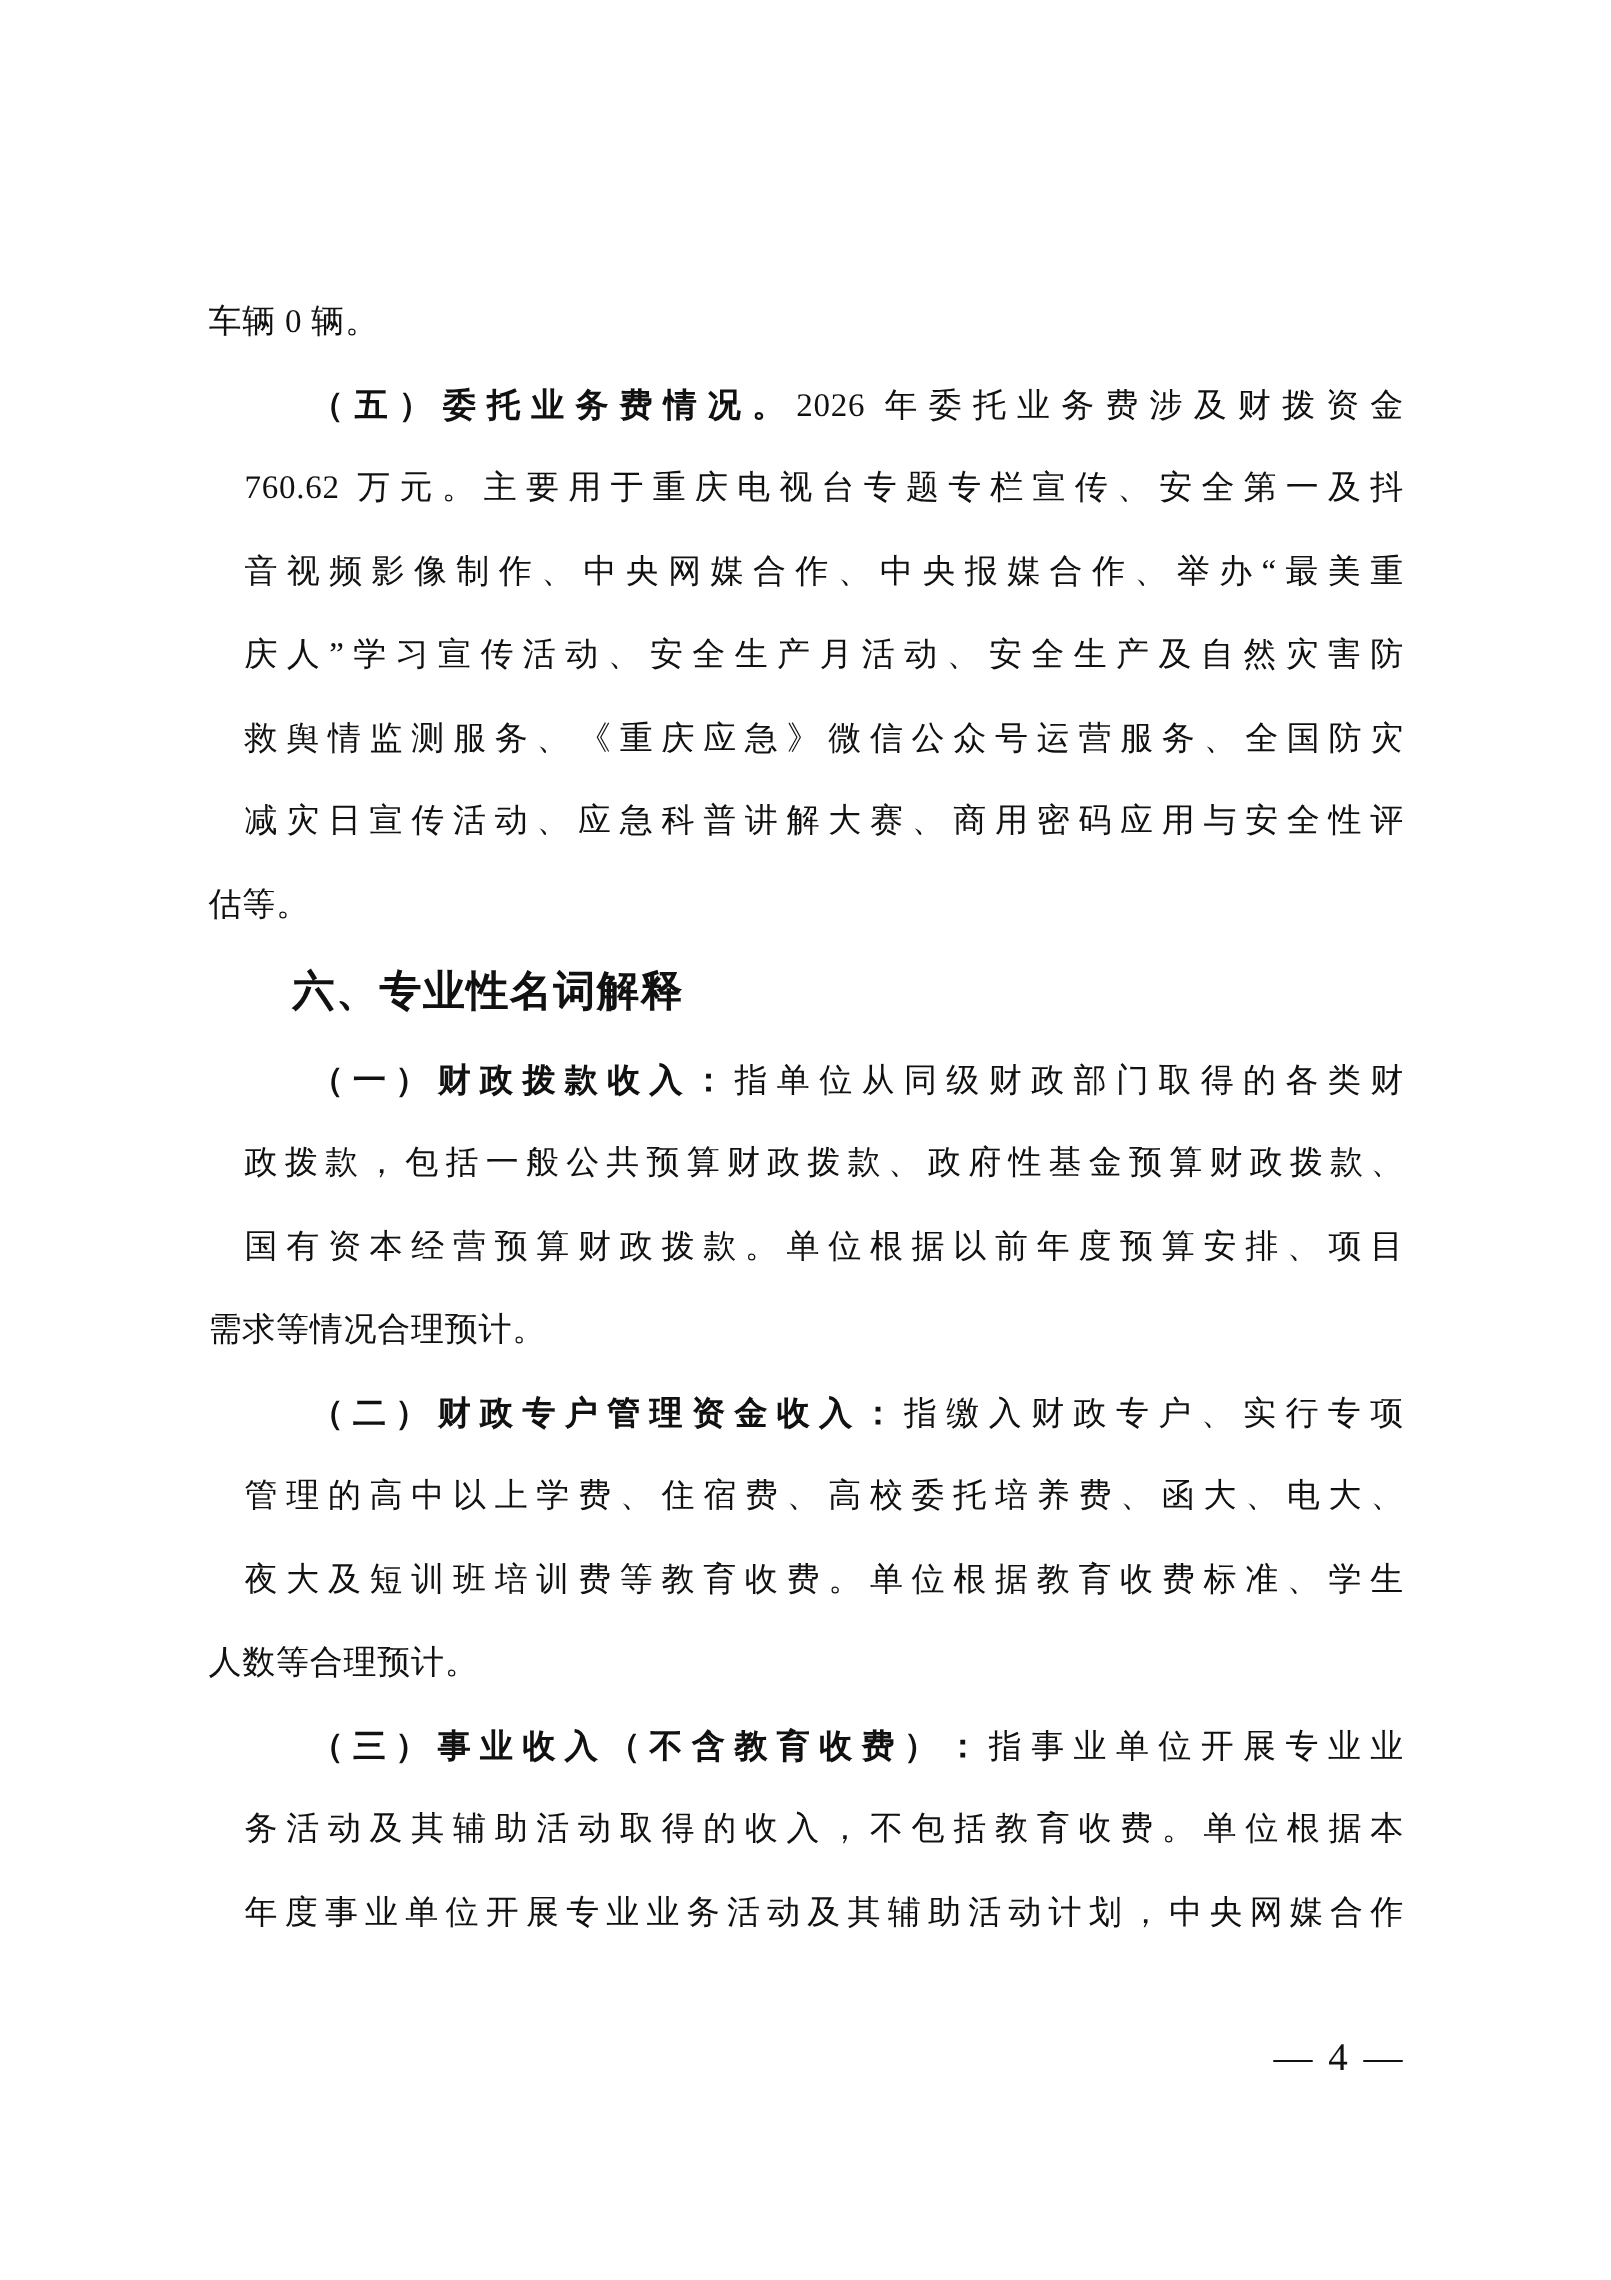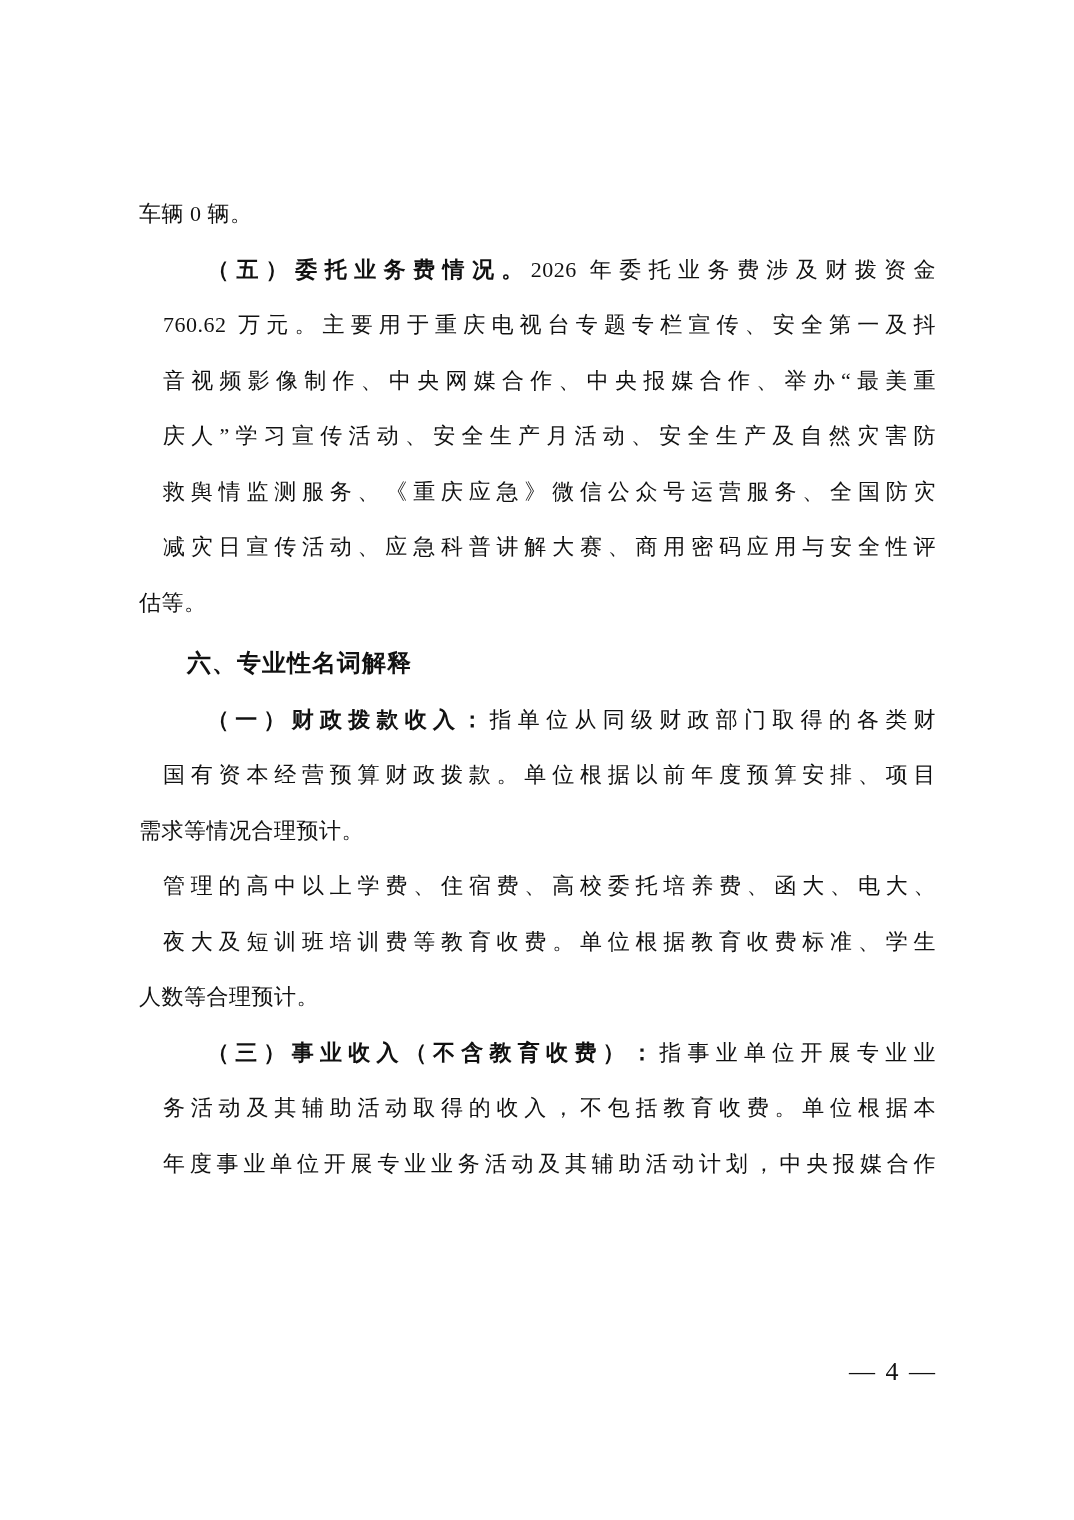--- a/index.html
+++ b/index.html
@@ -32,23 +32,23 @@
   .line.justify {
     text-align: justify;
     text-align-last: justify;
     text-justify: inter-character;
     margin-left: 24px;
   }
   .line.indent {
     text-indent: 2em;
   }
   .line.heading {
-    font-family: Liberation Serif, serif;
+    font-family: Liberation Mono, monospace;
     font-weight: bold;
-    font-size: 24px;
+    font-size: 28px;
     margin-top: 6px;
     letter-spacing: 1px;
   }
   .seg-bold {
     font-weight: bold;
   }
   .seg-regular {
     font-weight: normal;
   }
   .footer-page-number {
@@ -70,23 +70,25 @@
       <div class="line"><span class="seg-regular">车辆 0 辆。</span></div>
       <div class="line justify indent"><span class="seg-bold">（五）委托业务费情况。</span><span class="seg-regular">2026 年委托业务费涉及财拨资金</span></div>
       <div class="line justify"><span class="seg-regular">760.62 万元。主要用于重庆电视台专题专栏宣传、安全第一及抖</span></div>
       <div class="line justify"><span class="seg-regular">音视频影像制作、中央网媒合作、中央报媒合作、举办“最美重</span></div>
       <div class="line justify"><span class="seg-regular">庆人”学习宣传活动、安全生产月活动、安全生产及自然灾害防</span></div>
       <div class="line justify"><span class="seg-regular">救舆情监测服务、《重庆应急》微信公众号运营服务、全国防灾</span></div>
       <div class="line justify"><span class="seg-regular">减灾日宣传活动、应急科普讲解大赛、商用密码应用与安全性评</span></div>
       <div class="line"><span class="seg-regular">估等。</span></div>
       <div class="line indent heading"><span class="seg-bold">六、专业性名词解释</span></div>
       <div class="line justify indent"><span class="seg-bold">（一）财政拨款收入：</span><span class="seg-regular">指单位从同级财政部门取得的各类财</span></div>
+      <div class="line justify"><span class="seg-regular">政拨款，包括一般公共预算财政拨款、政府性基金预算财政拨款、</span></div>
       <div class="line justify"><span class="seg-regular">国有资本经营预算财政拨款。单位根据以前年度预算安排、项目</span></div>
       <div class="line"><span class="seg-regular">需求等情况合理预计。</span></div>
+      <div class="line justify indent"><span class="seg-bold">（二）财政专户管理资金收入：</span><span class="seg-regular">指缴入财政专户、实行专项</span></div>
       <div class="line justify"><span class="seg-regular">管理的高中以上学费、住宿费、高校委托培养费、函大、电大、</span></div>
       <div class="line justify"><span class="seg-regular">夜大及短训班培训费等教育收费。单位根据教育收费标准、学生</span></div>
       <div class="line"><span class="seg-regular">人数等合理预计。</span></div>
       <div class="line justify indent"><span class="seg-bold">（三）事业收入（不含教育收费）：</span><span class="seg-regular">指事业单位开展专业业</span></div>
       <div class="line justify"><span class="seg-regular">务活动及其辅助活动取得的收入，不包括教育收费。单位根据本</span></div>
-      <div class="line justify"><span class="seg-regular">年度事业单位开展专业业务活动及其辅助活动计划，中央报媒合作</span></div>
+      <div class="line justify"><span class="seg-regular">年度事业单位开展专业业务活动及其辅助活动计划，中央网媒合作</span></div>
     </main>
   <div class="footer-page-number">— 4 —</div>
 </div>
 
 </body></html>

